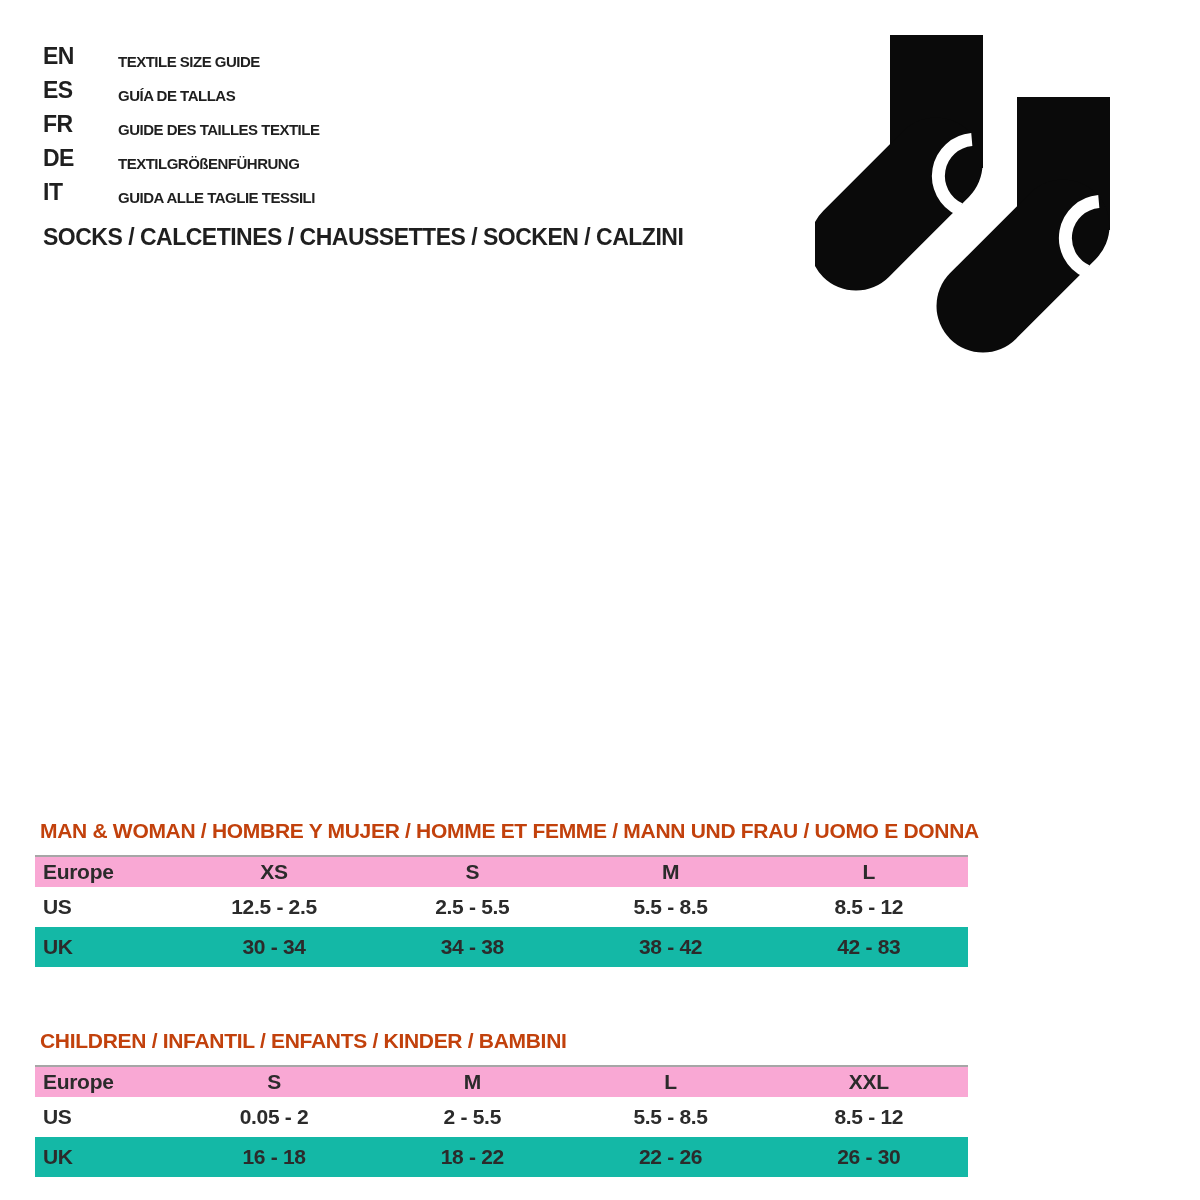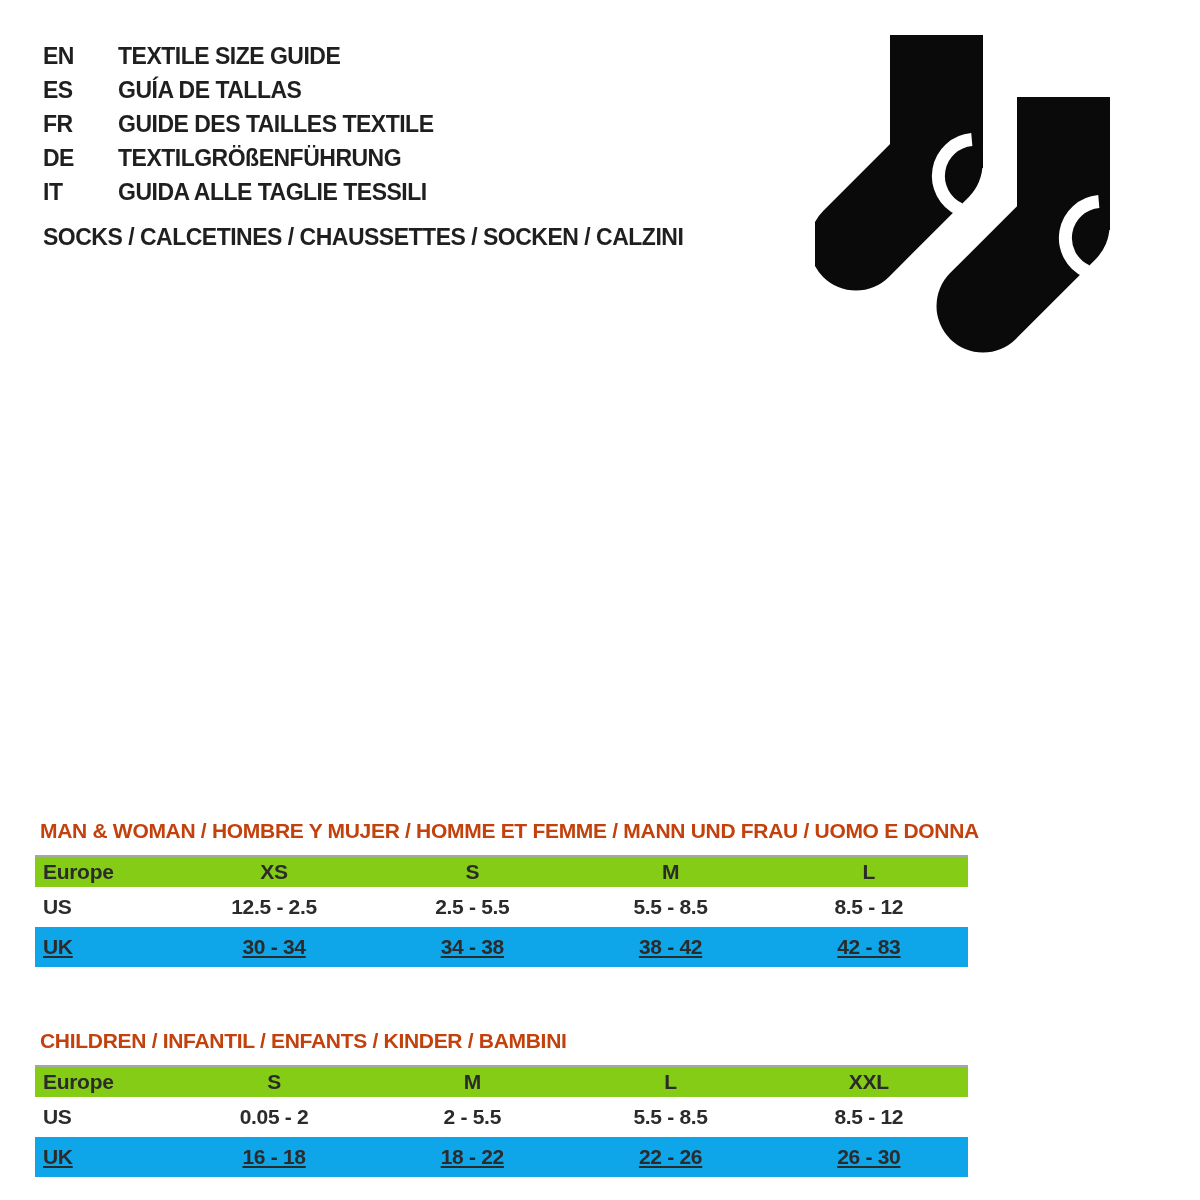--- a/index.html
+++ b/index.html
@@ -13,21 +13,21 @@
   }
 
   
   .lang-block { position:absolute; left:43px; top:36px; }
   .lang-row { display:flex; height:34px; align-items:flex-end; }
   .lang-code {
     width:75px; flex:0 0 75px;
     font-weight:bold; font-size:23px; letter-spacing:-0.5px; color:#1f1f1f;
   }
   .lang-title {
-    font-weight:bold; font-size:23px; letter-spacing:-0.5px; color:#1f1f1f;
+    font-weight:bold; font-size:15px; letter-spacing:-0.5px; color:#1f1f1f;
     white-space:nowrap;
   }
 
   
   .product-line {
     position:absolute; left:43px; top:222px;
     font-weight:bold; font-size:23px; line-height:30px;
     letter-spacing:-0.5px; color:#1f1f1f; white-space:nowrap;
   }
 
@@ -49,26 +49,26 @@
   }
   col.c-label { width:15%; }
   col.c-size  { width:21.25%; }
   table.size-table th, table.size-table td {
     height:40px; padding:0;
     font-weight:bold; font-size:21px; letter-spacing:-0.3px;
     text-align:center; vertical-align:middle;
     color:#2b2b2b; white-space:nowrap;
   }
   table.size-table thead th {
-    background:#84cc16;
+    background:#f9a8d4;
     border-top:2px solid #a6a6a6;
     height:30px;
   }
   table.size-table .label-cell { text-align:left; padding-left:8px; }
-  table.size-table tr.alt td { background:#0ea5e9;text-decoration:underline; }
+  table.size-table tr.alt td { background:#14b8a6; }
 </style>
 </head>
 <body>
 
 <div class="lang-block">
   <div class="lang-row">
     <span class="lang-code">EN</span>
     <span class="lang-title">TEXTILE SIZE GUIDE</span>
   </div>
   <div class="lang-row">

